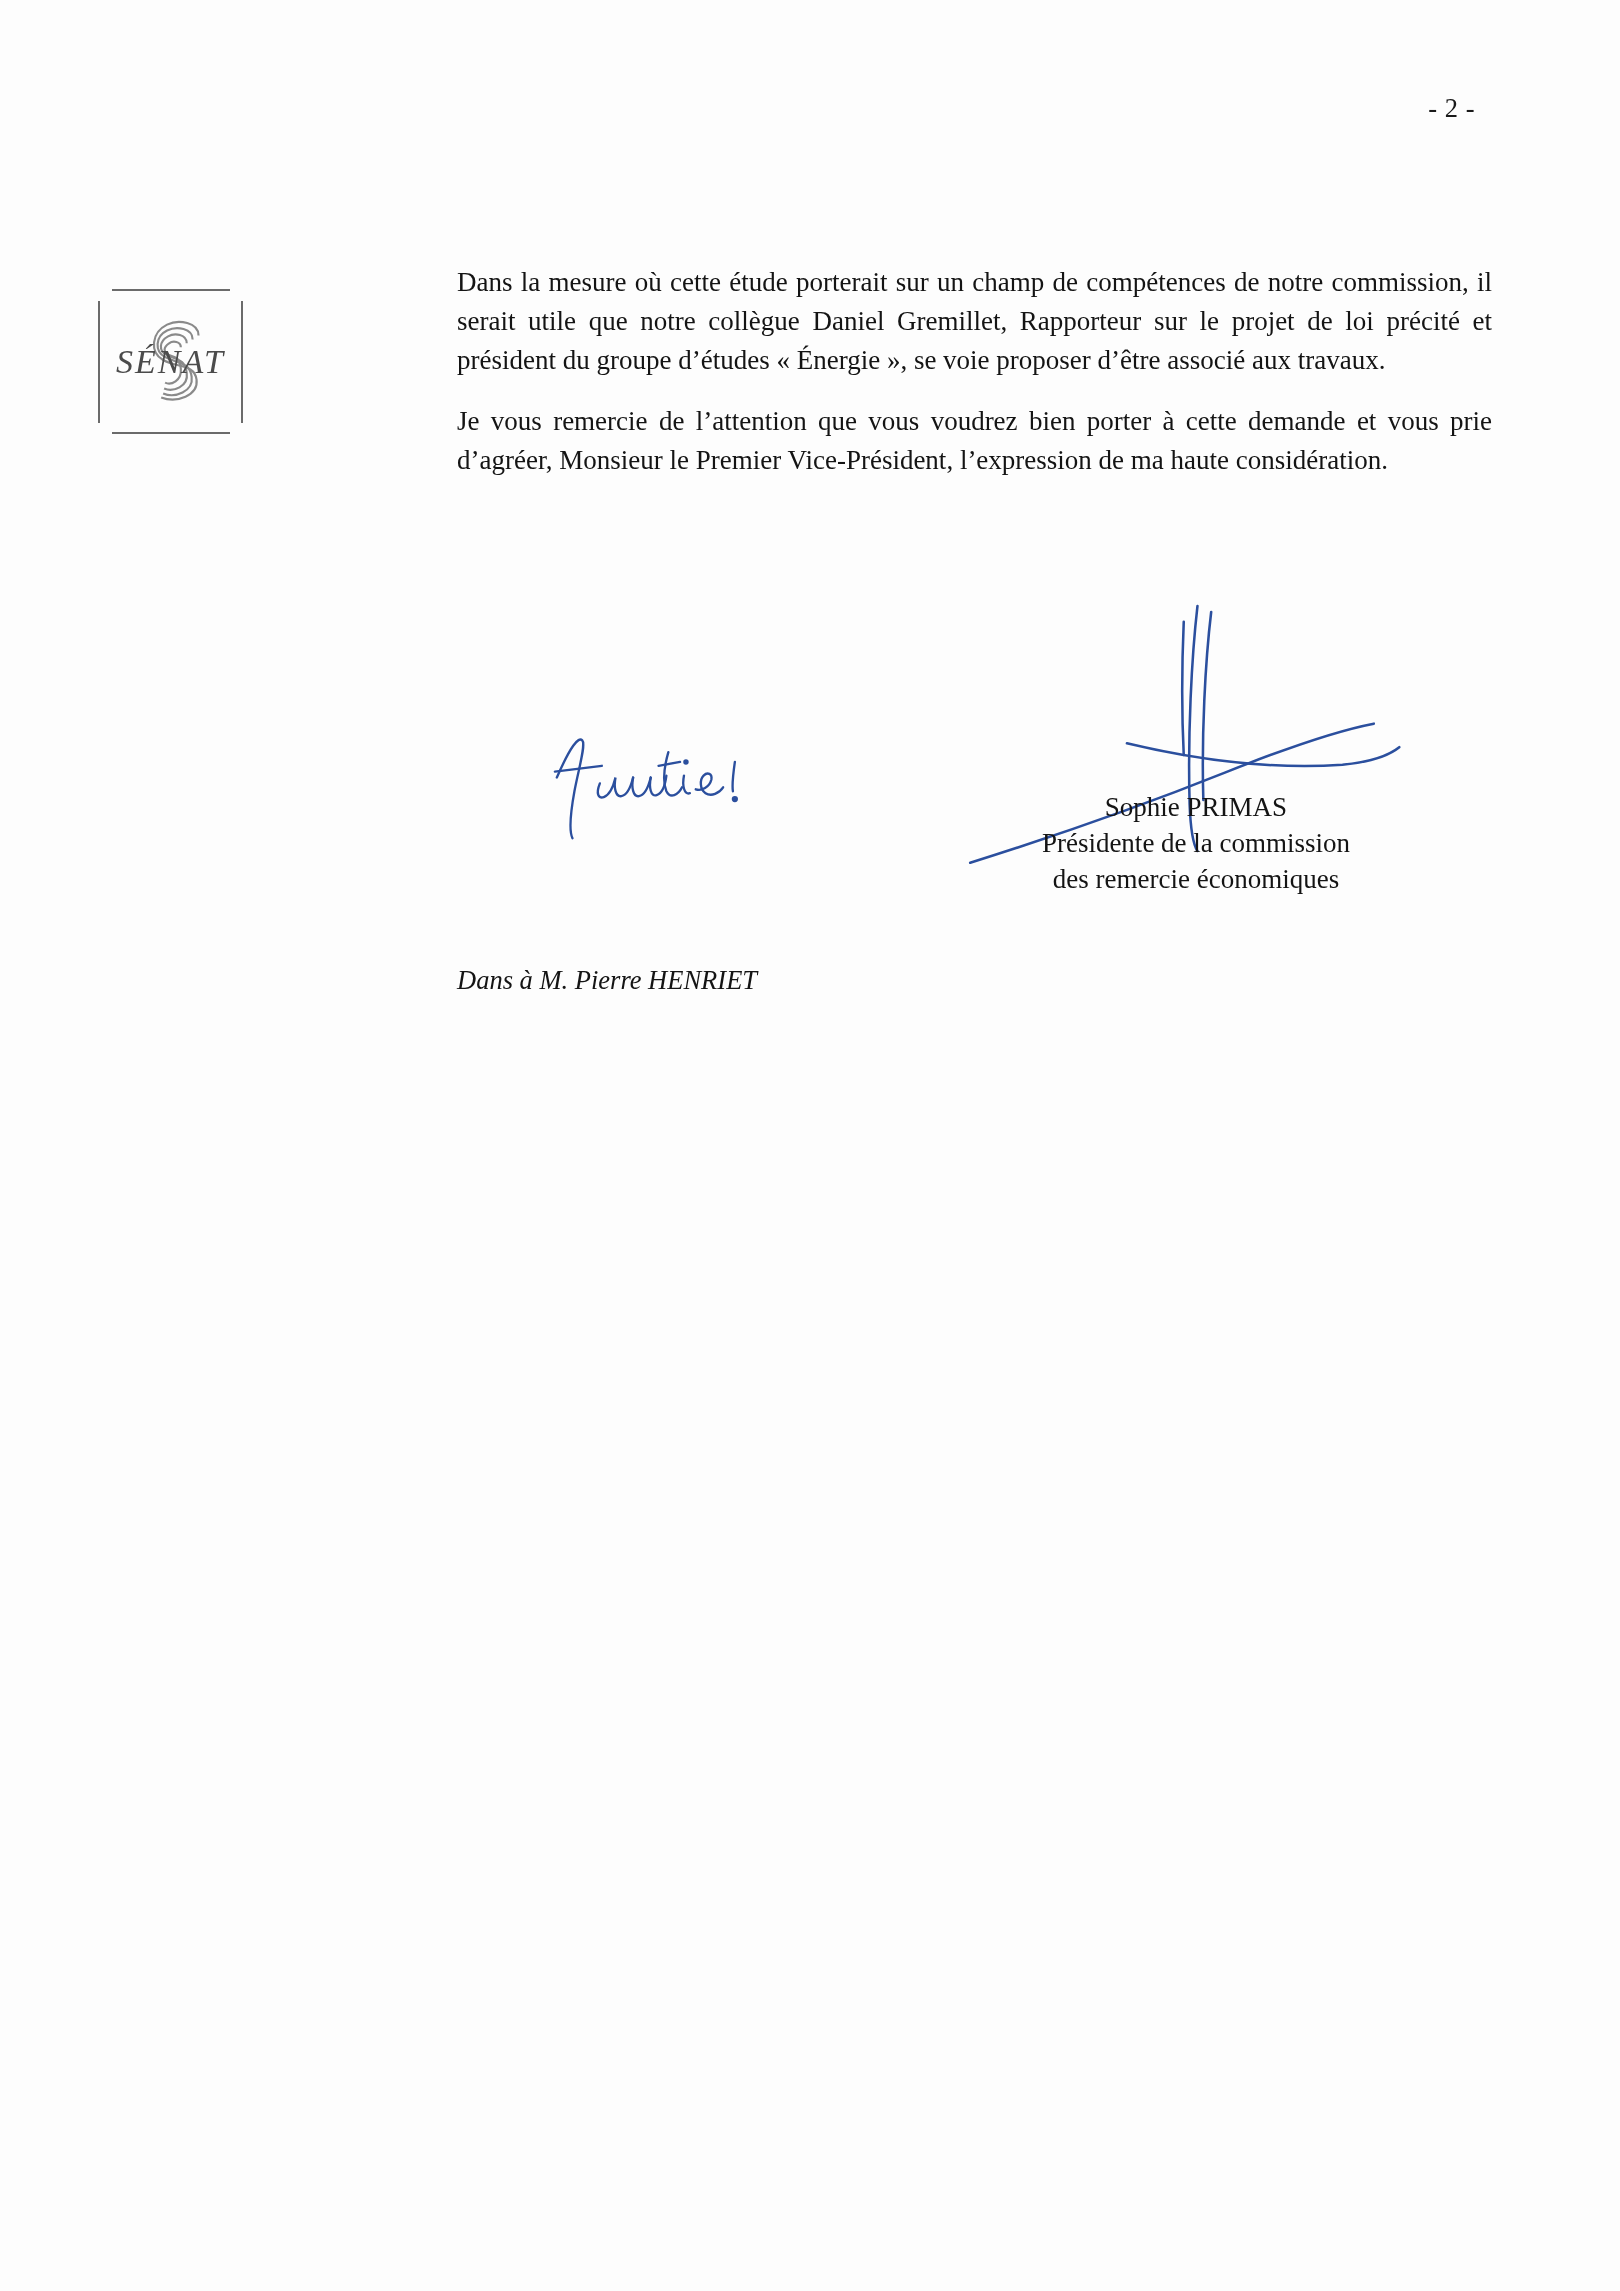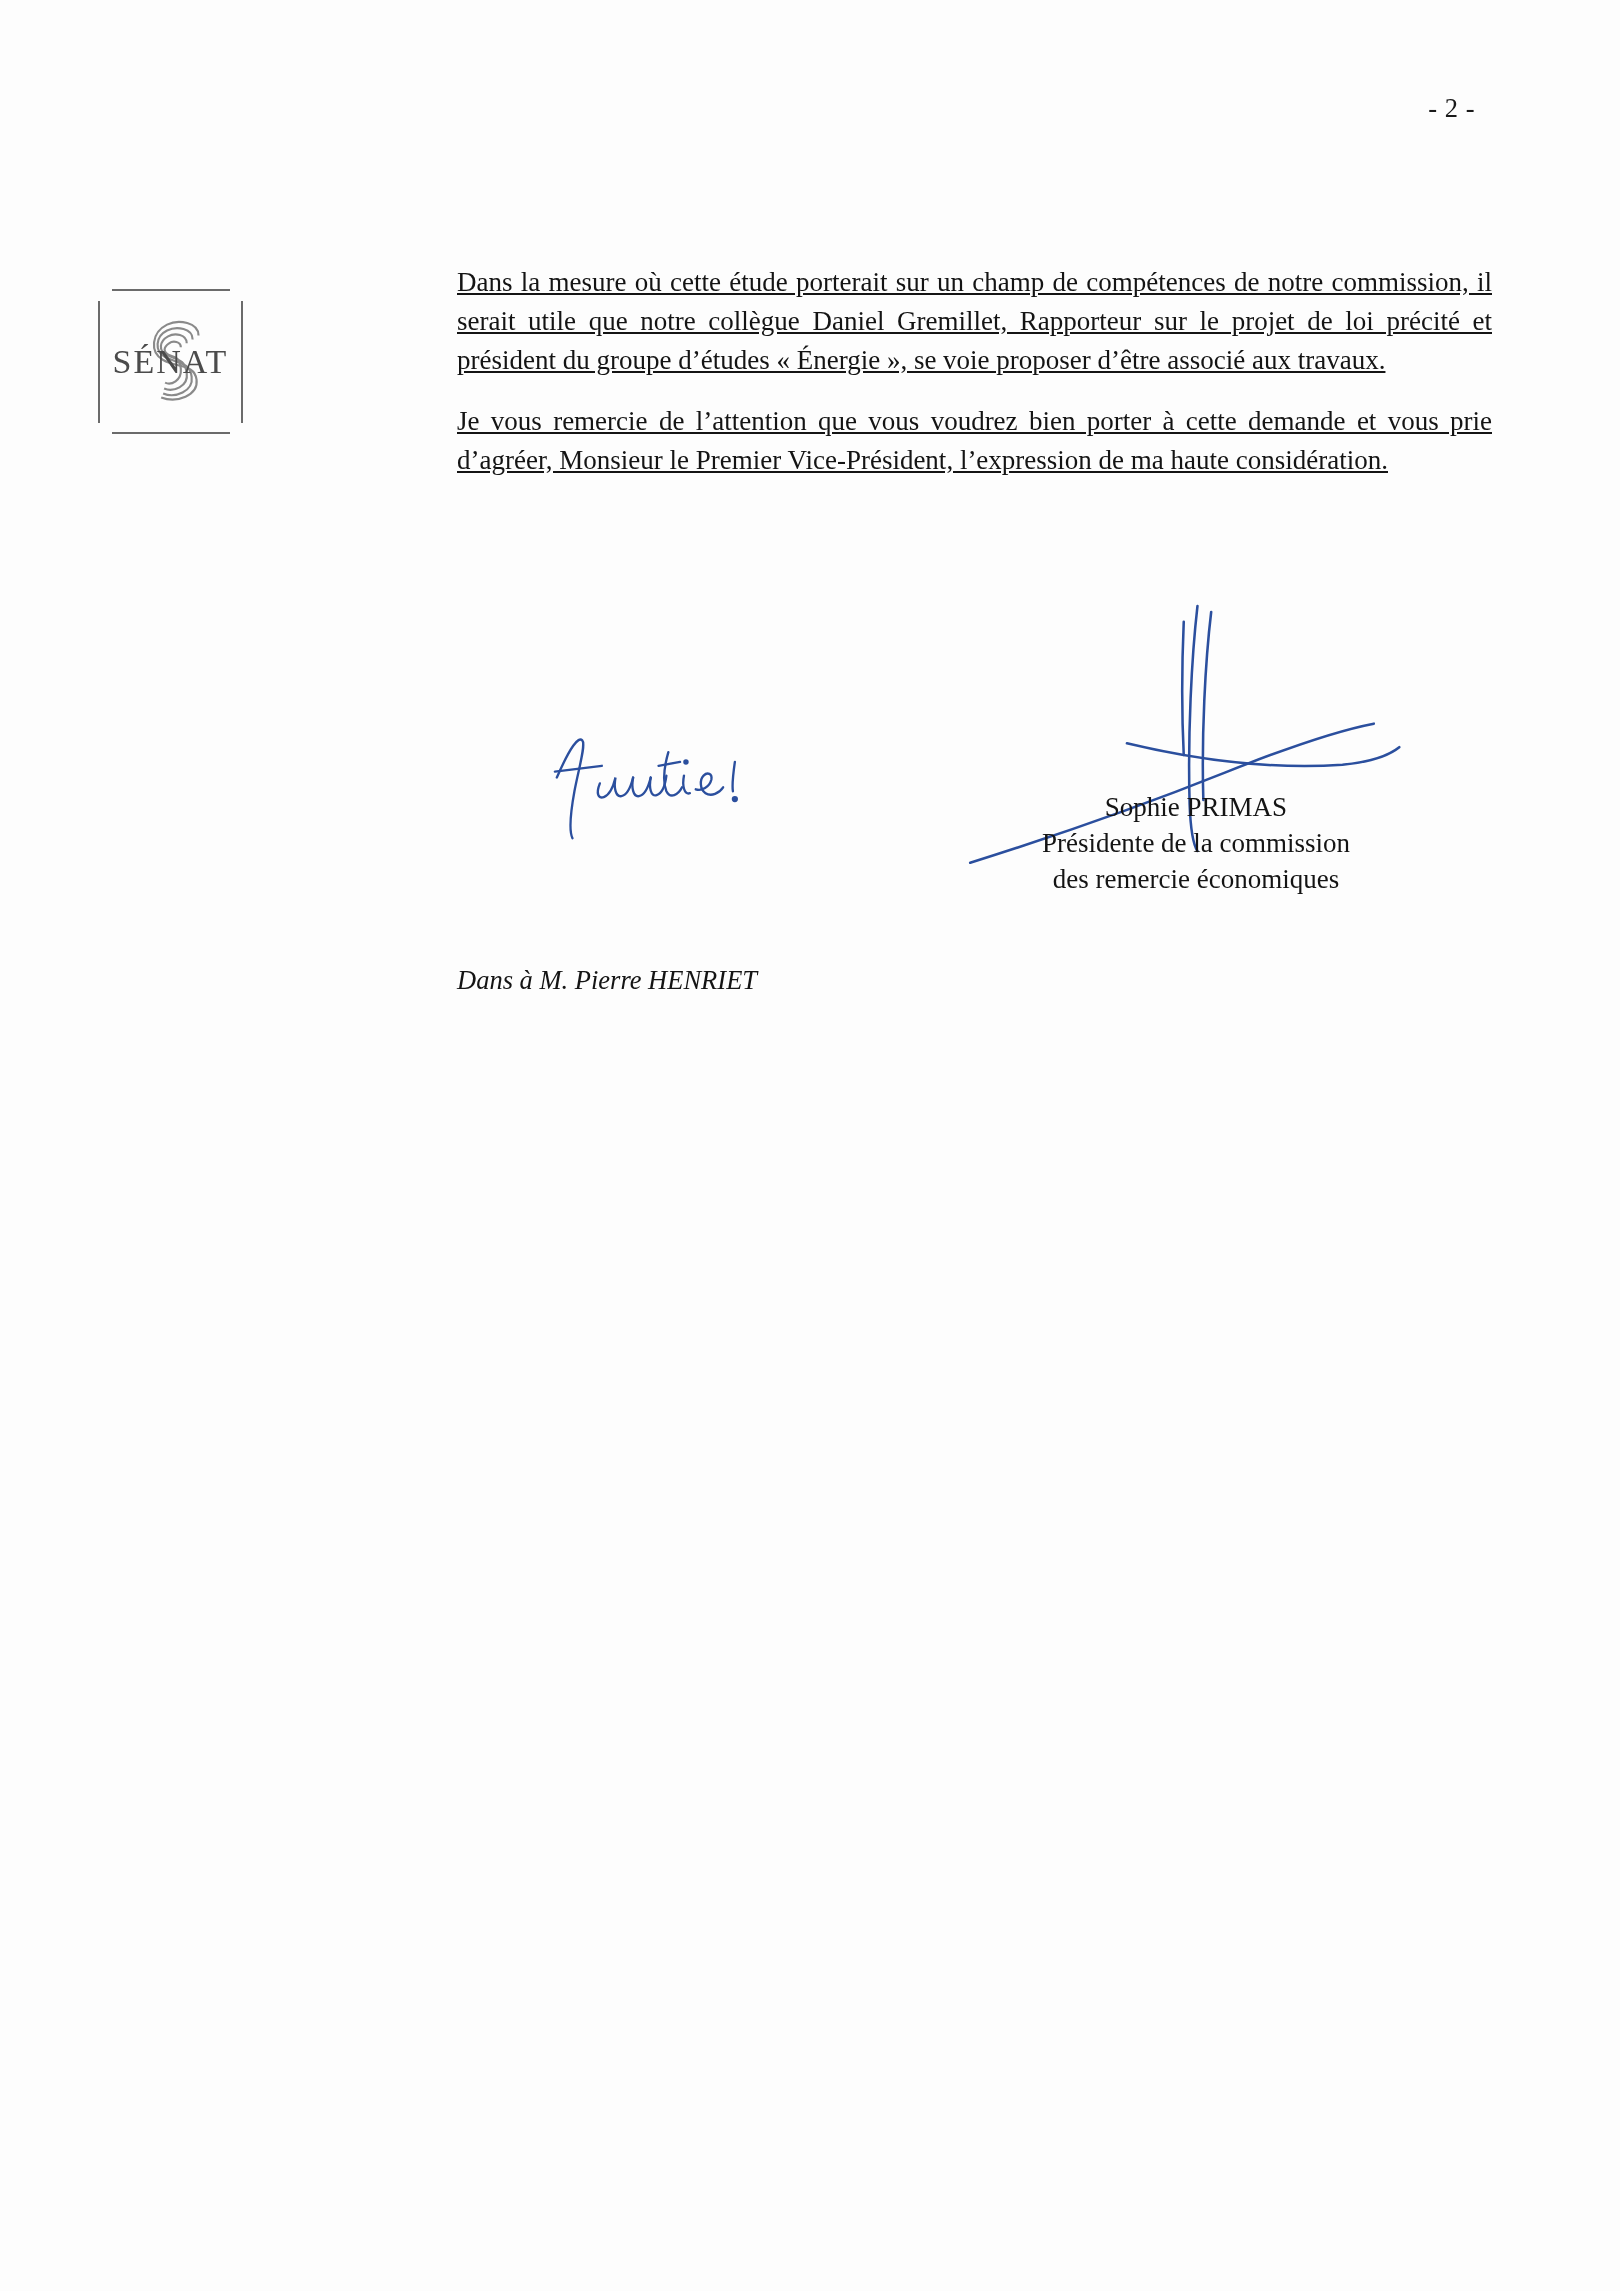--- a/index.html
+++ b/index.html
@@ -32,20 +32,21 @@
     color: #1a1a1a;
   }
 
   
   .logo-block {
     position: absolute;
     left: 98px;
     top: 289px;
     width: 145px;
     height: 145px;
+    font-style: italic;
   }
   .logo-block .frame-line {
     position: absolute;
     background: #6b6b6b;
   }
   .logo-block .ln-top    { left: 13.7px;  top: 0;     width: 118px; height: 2px; }
   .logo-block .ln-bottom { left: 13.7px;  bottom: 0;  width: 118px; height: 2px; }
   .logo-block .ln-left   { left: 0;     top: 11.8px;  width: 2px;   height: 122px; }
   .logo-block .ln-right  { right: 0;    top: 11.8px;  width: 2px;   height: 122px; }
 
@@ -74,21 +75,20 @@
     top: 263px;
     width: 1035px;
   }
   .letter-body p {
     margin: 0 0 21.6px 0;
     font-size: 27px;
     line-height: 39px;
     text-align: justify;
     text-justify: inter-word;
     color: #141414;
-    text-decoration: underline;
   }
   .letter-body p:last-child { margin-bottom: 12px; }
 
   
   .signature-area {
     position: absolute;
     left: 0;
     top: 598px;
     width: 1620px;
     height: 412px;

